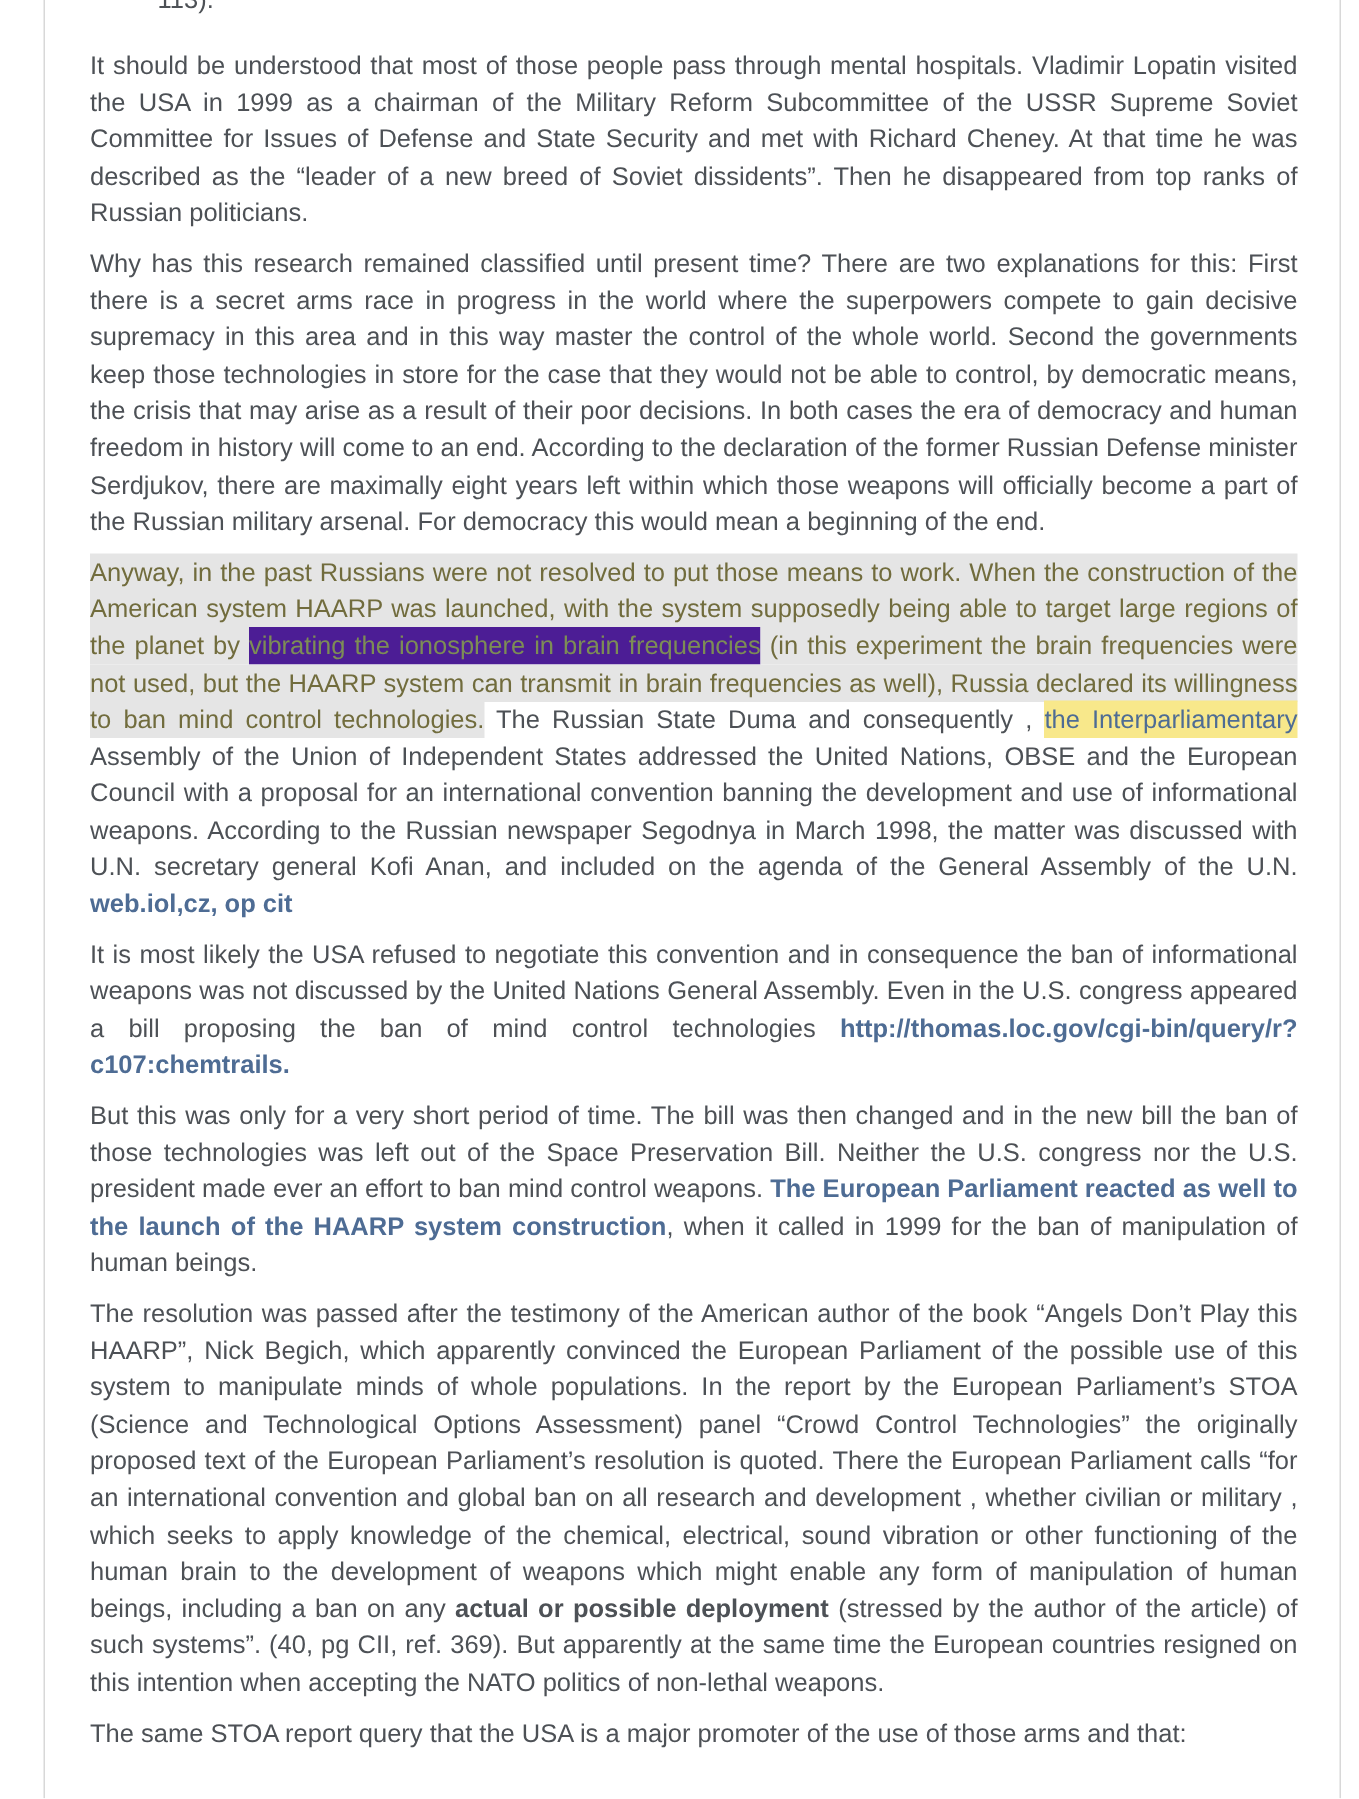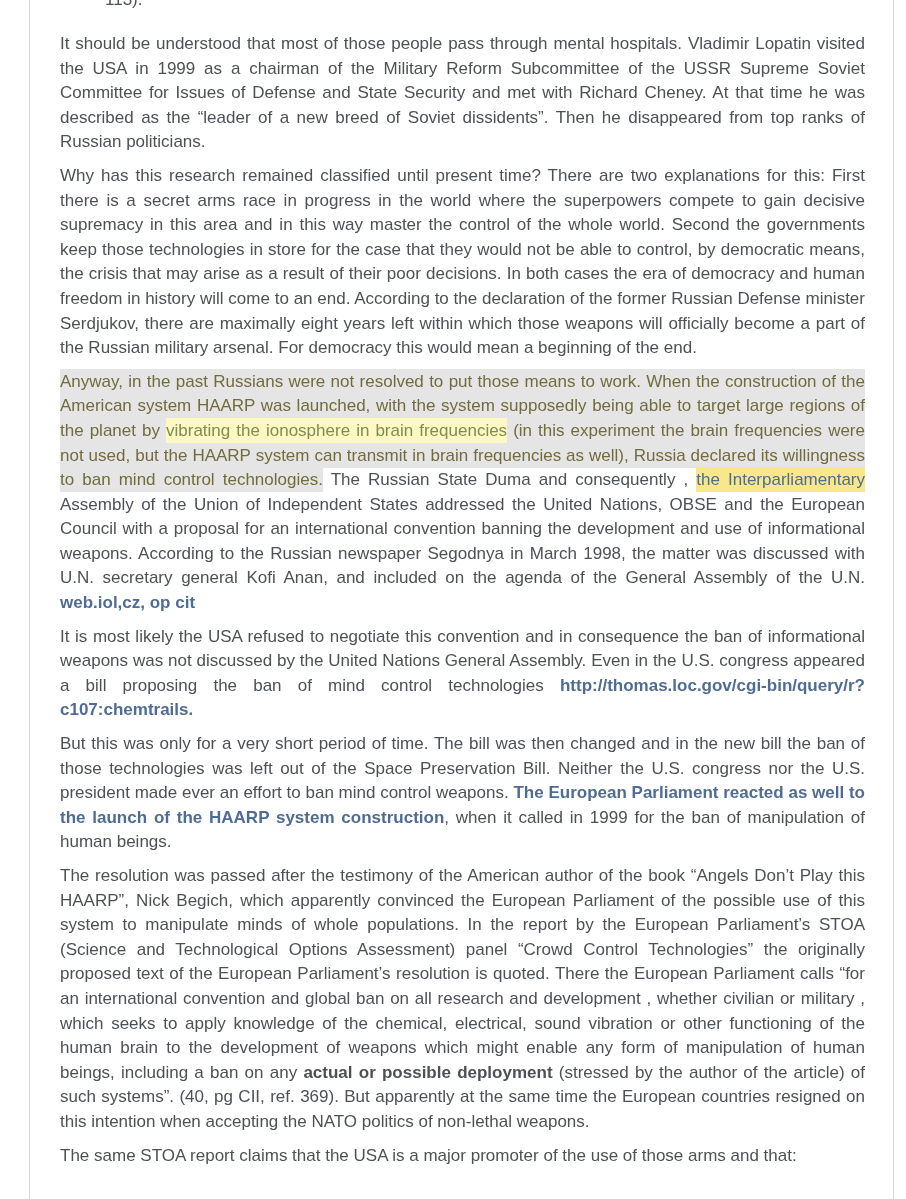--- a/index.html
+++ b/index.html
@@ -26,21 +26,21 @@
     position:absolute; left:45px; top:-12px;
     text-align:left;
   }
   p.para { margin:0 0 9px 0; }
 
   .link { color:#4e6c94; text-decoration:none; cursor:pointer;font-weight:bold; }
 
   
   .para-hl { position:relative; }
   .hl      { background:#e5e5e5; color:#716c3d; padding:3px 0; }
-  .hl-link { background:#fef9c3; color:#7d8d55; padding:3px 0; cursor:pointer; text-decoration:none;margin-top:20px; }
+  .hl-link { background:#4c1d95; color:#7d8d55; padding:3px 0; cursor:pointer; text-decoration:none;margin-top:20px; }
   .hl-link-blue { background:#f8e88b; color:#4e6c94; padding:3px 0; cursor:pointer; text-decoration:none; }
 
   
   .marker-blob { position:absolute; background:#f8e88b; z-index:-1; }
   .marker-left  { left:-60px; top:-6px;  width:60px;  height:148px; border-radius:12px 0 0 18px; }
   .marker-right { right:-22px; top:-8px; width:42px;  height:102px; border-radius:0 18px 22px 0; }
   .marker-top   { left:-20px;  top:-8px; right:-14px; height:14px;  border-radius:10px 12px 0 0; }
 
   .bold { font-weight:700; }
 </style>
@@ -65,16 +65,16 @@
       <span class="marker-blob marker-right"></span>
       <span class="hl">Anyway, in the past Russians were not resolved to put those means to work. When the construction of the American system HAARP was launched, with the system supposedly being able to target large regions of the planet by </span><a class="hl-link">vibrating the ionosphere in brain frequencies</a><span class="hl"> (in this experiment the brain frequencies were not used, but the HAARP system can transmit in brain frequencies as well), Russia declared its willingness to ban mind control technologies.</span><span> The Russian State Duma and consequently , </span><a class="hl-link-blue">the Interparliamentary</a><span> Assembly of the Union of Independent States addressed the United Nations, OBSE and the European Council with a proposal for an international convention banning the development and use of informational weapons. According to the Russian newspaper Segodnya in March 1998, the matter was discussed with U.N. secretary general Kofi Anan, and included on the agenda of the General Assembly of the U.N. </span><a class="link">web.iol,cz, op cit</a>
     </p>
 
     <p class="para"><span>It is most likely the USA refused to negotiate this convention and in consequence the ban of informational weapons was not discussed by the United Nations General Assembly. Even in the U.S. congress appeared a bill proposing the ban of mind control technologies </span><a class="link">http://thomas.loc.gov/cgi-bin/query/r?c107:chemtrails.</a></p>
 
     <p class="para"><span>But this was only for a very short period of time. The bill was then changed and in the new bill the ban of those technologies was left out of the Space Preservation Bill. Neither the U.S. congress nor the U.S. president made ever an effort to ban mind control weapons. </span><a class="link">The European Parliament reacted as well to the launch of the HAARP system construction</a><span>, when it called in 1999 for the ban of manipulation of human beings.</span></p>
 
     <p class="para"><span>The resolution was passed after the testimony of the American author of the book “Angels Don’t Play this HAARP”, Nick Begich, which apparently convinced the European Parliament of the possible use of this system to manipulate minds of whole populations. In the report by the European Parliament’s STOA (Science and Technological Options Assessment) panel “Crowd Control Technologies” the originally proposed text of the European Parliament’s resolution is quoted. There the European Parliament calls “for an international convention and global ban on all research and development , whether civilian or military , which seeks to apply knowledge of the chemical, electrical, sound vibration or other functioning of the human brain to the development of weapons which might enable any form of manipulation of human beings, including a ban on any </span><span class="bold">actual or possible deployment</span><span> (stressed by the author of the article) of such systems”. (40, pg CII, ref. 369). But apparently at the same time the European countries resigned on this intention when accepting the NATO politics of non-lethal weapons.</span></p>
 
-    <p class="para">The same STOA report claims that the USA is a major promoter of the use of those arms and that:</p>
+    <p class="para">The same STOA report query that the USA is a major promoter of the use of those arms and that:</p>
 
   </div>
 </div>
 
 </body></html>

